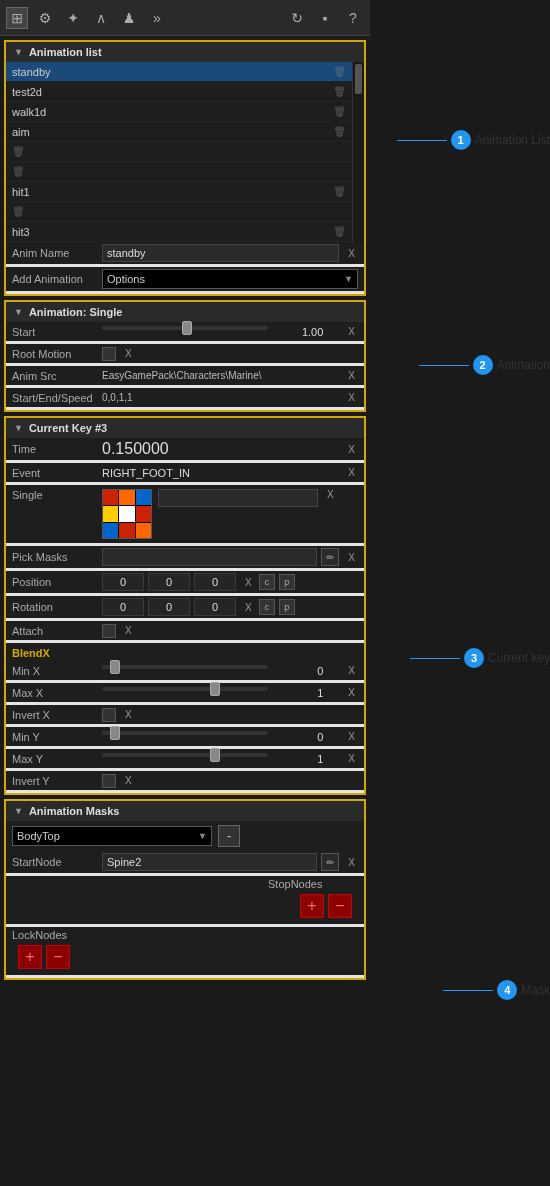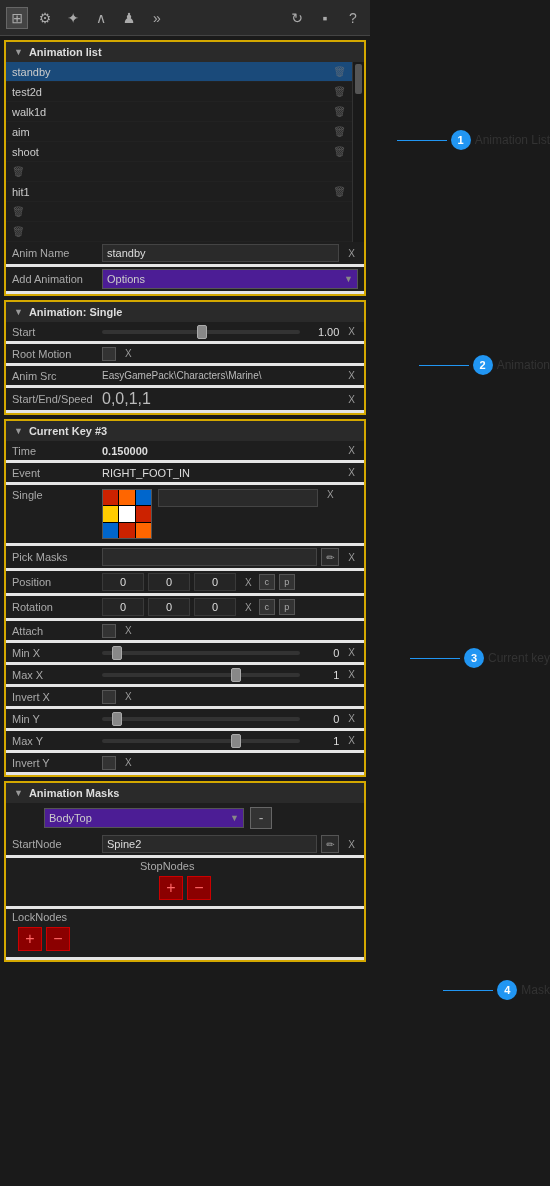--- a/index.html
+++ b/index.html
@@ -135,22 +135,22 @@
       height: 18px;
     }
     .text-input-full {
       width: 100%;
     }
 
     
     .slider-container {
       flex: 1;
       display: flex;
-      align-items: center;
-      gap: 4px;
+      align-items: flex-start;
+      gap: 20px;
     }
     .slider-track {
       flex: 1;
       height: 4px;
       background: #333;
       border-radius: 2px;
       position: relative;
     }
     .slider-thumb {
       width: 10px;
@@ -173,21 +173,21 @@
     .checkbox {
       width: 14px;
       height: 14px;
       background: #333;
       border: 1px solid #555;
       display: inline-block;
     }
 
     
     .dropdown {
-      background: #4c1d95;
+      background: #000000;
       border: 1px solid #555;
       color: #ccc;
       padding: 1px 4px;
       font-size: 11px;
       display: flex;
       align-items: center;
       cursor: pointer;
       height: 20px;
     }
     .dropdown-arrow {
@@ -367,34 +367,34 @@
           </div>
           <div class="anim-item">
             <span class="anim-item-name">walk1d</span>
             <span class="trash-icon">🗑</span>
           </div>
           <div class="anim-item">
             <span class="anim-item-name">aim</span>
             <span class="trash-icon">🗑</span>
           </div>
           <div class="anim-item">
-            <span class="anim-item-name">shoot</span>
             <span class="trash-icon">🗑</span>
           </div>
           <div class="anim-item">
             <span class="trash-icon">🗑</span>
           </div>
           <div class="anim-item">
             <span class="anim-item-name">hit1</span>
             <span class="trash-icon">🗑</span>
           </div>
           <div class="anim-item">
             <span class="trash-icon">🗑</span>
           </div>
           <div class="anim-item">
+            <span class="anim-item-name">hit3</span>
             <span class="trash-icon">🗑</span>
           </div>
         </div>
         <div class="mini-scrollbar">
           <div class="scrollbar-thumb"></div>
         </div>
       </div>
       <div class="row">
         <span class="row-label">Anim Name</span>
         <div class="row-content">
@@ -438,35 +438,35 @@
       <div class="row">
         <span class="row-label">Anim Src</span>
         <div class="row-content">
           <span style="font-size:10px; color:#bbb; flex:1; overflow:hidden; text-overflow:ellipsis; white-space:nowrap;">EasyGamePack\Characters\Marine\</span>
           <span class="x-btn">X</span>
         </div>
       </div>
       <div class="row">
         <span class="row-label">Start/End/Speed</span>
         <div class="row-content">
-          <span style="font-size:16px; color:#bbb; flex:1;">0,0,1,1</span>
+          <span style="font-size:10px; color:#bbb; flex:1;">0,0,1,1</span>
           <span class="x-btn">X</span>
         </div>
       </div>
     </div>
 
     <div class="section">
       <div class="section-header">
         <span class="triangle">▼</span>
         <span>Current Key #3</span>
       </div>
       <div class="row">
         <span class="row-label">Time</span>
         <div class="row-content">
-          <span style="flex:1; color:#ddd; font-size:11px;font-weight:bold;">0.150000</span>
+          <span style="flex:1; color:#ddd; font-size:16px;">0.150000</span>
           <span class="x-btn">X</span>
         </div>
       </div>
       <div class="row">
         <span class="row-label">Event</span>
         <div class="row-content">
           <span style="flex:1; color:#ddd; font-size:11px;">RIGHT_FOOT_IN</span>
           <span class="x-btn">X</span>
         </div>
       </div>
@@ -526,20 +526,21 @@
         </div>
       </div>
       <div class="row">
         <span class="row-label">Attach</span>
         <div class="row-content">
           <div class="checkbox"></div>
           <span class="x-btn">X</span>
         </div>
       </div>
 
+      <div class="blend-label">BlendX</div>
       <div class="row">
         <span class="row-label">Min X</span>
         <div class="row-content slider-container">
           <div class="slider-track">
             <div class="slider-thumb" style="left: 5%;"></div>
           </div>
           <span class="slider-value">0</span>
           <span class="x-btn">X</span>
         </div>
       </div>
@@ -589,35 +590,35 @@
         </div>
       </div>
     </div>
 
     <div class="section">
       <div class="section-header">
         <span class="triangle">▼</span>
         <span>Animation Masks</span>
       </div>
       <div class="mask-dropdown-row">
-        <div class="dropdown" style="flex:1; max-width:200px;margin-left:32px;">
+        <div class="dropdown" style="flex:1; max-width:200px;">
           <span>BodyTop</span>
           <span class="dropdown-arrow">▼</span>
         </div>
         <div class="minus-btn">-</div>
       </div>
       <div class="row">
         <span class="row-label">StartNode</span>
         <div class="row-content">
           <input class="text-input" style="flex: 1 1 0%;" value="Spine2">
           <div class="pencil-btn">✏</div>
           <span class="x-btn">X</span>
         </div>
       </div>
-      <div class="row" style="flex-direction:column; align-items:center;">
+      <div class="row" style="flex-direction:column; align-items:flex-end;">
         <span class="row-label">StopNodes</span>
         <div class="icon-row">
           <div class="node-icon red-icon">+</div>
           <div class="node-icon red-icon">−</div>
         </div>
       </div>
       <div class="row" style="flex-direction:column; align-items:flex-start;">
         <span class="row-label">LockNodes</span>
         <div class="icon-row">
           <div class="node-icon red-icon">+</div>

